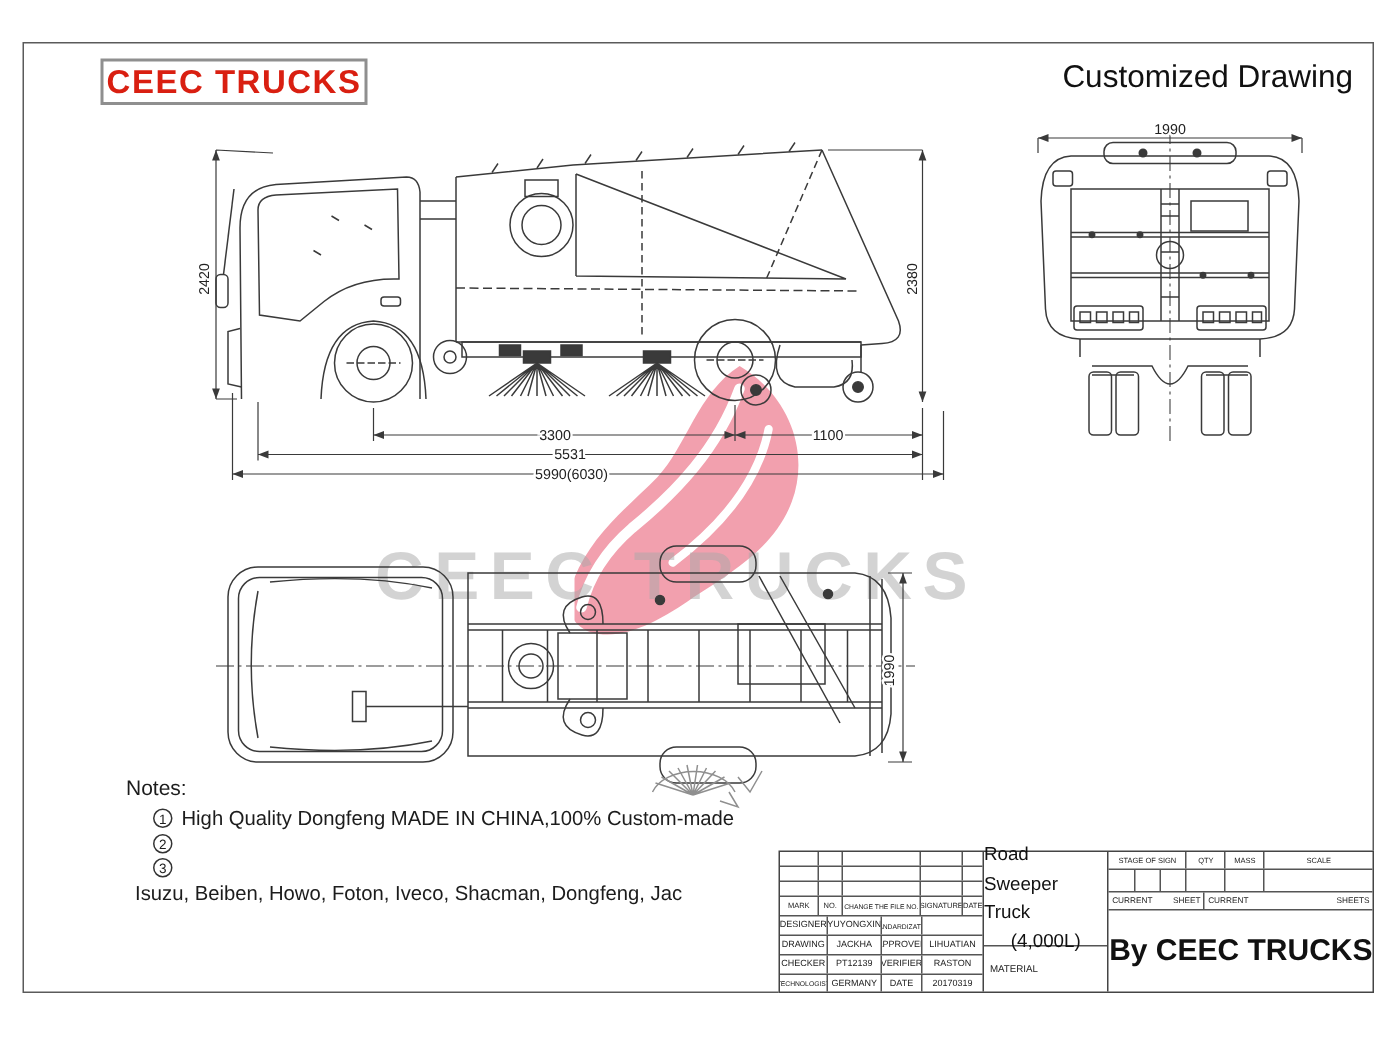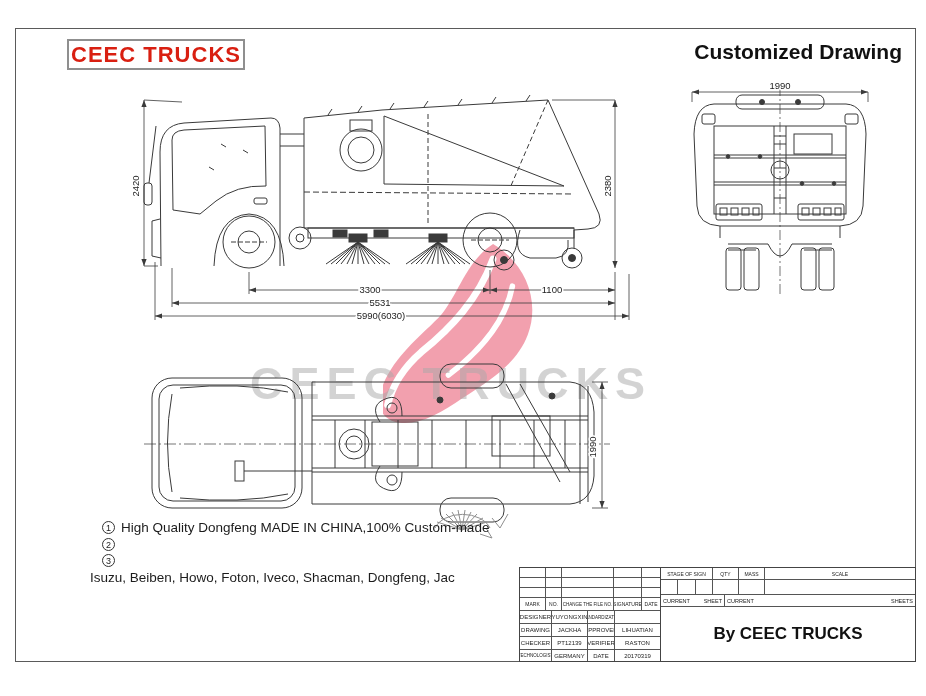--- a/index.html
+++ b/index.html
@@ -3,21 +3,21 @@
 <meta charset="utf-8">
 <style>
   * { box-sizing: border-box; margin: 0; padding: 0; }
   body { background: #fff; font-family: "Liberation Sans", sans-serif; }
   .page { position: relative; width: 926px; height: 696px; background: #fff; overflow: hidden; }
   .frame { position: absolute; left: 15px; top: 28px; width: 901px; height: 634px; border: 1px solid #5a5a5a; }
   .abs { position: absolute; }
   .brand-box { left: 67px; top: 39px; width: 178px; height: 31px; border: 2px solid #8f8f8f;
     display: flex; align-items: center; justify-content: center; z-index: 5; background: #fff; }
   .brand-text { color: #d91f11; font-weight: bold; font-size: 22px; letter-spacing: 1px; white-space: nowrap; }
-  .main-title { right: 24px; top: 40px; font-weight: bold; font-size: 21px; color: #111; z-index: 5; white-space: nowrap; }
+  .main-title { right: 24px; top: 40px; font-weight: normal; font-size: 21px; color: #111; z-index: 5; white-space: nowrap; }
   .wm-text { left: 250px; top: 358px; font-size: 45px; font-weight: bold; color: #a9a9a9; opacity: 0.5;
     letter-spacing: 7px; z-index: 1; white-space: nowrap; }
   .wm-swoosh { left: 383px; top: 238px; z-index: 1; }
   svg.draw { z-index: 2; overflow: visible; }
   svg text { font-family: "Liberation Sans", sans-serif; fill: #222; font-size: 9.5px;
     paint-order: stroke; stroke: #ffffff; stroke-width: 3px; }
   
   .notes { left: 84px; top: 517px; z-index: 4; color: #1c1c1c; }
   .notes-heading { font-size: 14px; margin-bottom: 5px; }
   .note-line { display: flex; align-items: center; margin: 3px 0 3px 18px; font-size: 13.5px; }
@@ -46,21 +46,21 @@
   .tb-dept { height: 30px; border-bottom: 1px solid #555; display: flex; align-items: center;
     justify-content: center; font-size: 11.5px; color: #111; }
   .s1 { width: 52px; } .s2 { width: 26px; } .s3 { width: 26px; } .s4 { flex: 1; }
   .h12 { height: 12px; flex: 0 0 auto; } .h15 { height: 15px; flex: 0 0 auto; }
   .sub3 { display: flex; width: 52px; border-right: 1px solid #555; }
   .sub3 div { flex: 1; border-right: 1px solid #555; } .sub3 div:last-child { border-right: none; }
   .half { width: 64px; border-right: 1px solid #555; display: flex; justify-content: space-between;
     align-items: center; padding: 0 2px; font-size: 5.5px; }
   .half:last-child { border-right: none; flex: 1; }
   .tb-by { flex: 1; display: flex; align-items: center; justify-content: center; font-weight: bold;
-    font-size: 17px; color: #111; white-space: nowrap; }
+    font-size: 20px; color: #111; white-space: nowrap; }
 </style>
 </head>
 <body>
 
 <div class="page">
   <div class="frame abs"></div>
 
   <div class="abs brand-box">
     <span class="brand-text">CEEC TRUCKS</span>
   </div>
@@ -265,20 +265,21 @@
       <g stroke="#8f8f8f">
         <path d="M 295,176 A 29 20 0 0 1 350,176"></path>
         <path d="M 322,178 L 297,170 M 322,178 L 301,166 M 322,178 L 306,162 M 322,178 L 312,160 M 322,178 L 318,158 M 322,178 L 325,158 M 322,178 L 331,160 M 322,178 L 337,162 M 322,178 L 343,166 M 322,178 L 347,170"></path>
         <path d="M 352,166 L 360,176 L 368,162 M 340,182 L 352,186 L 346,176"></path>
       </g>
     </g>
     <text x="456" y="95" text-anchor="middle" transform="rotate(-90 456 95)">1990</text>
   </svg>
 
   <div class="abs notes">
+    <div class="notes-heading">Notes:</div>
     <div class="note-line">
       <span class="circle-num">1</span>
       <span>High Quality Dongfeng MADE IN CHINA,100% Custom-made</span>
     </div>
     <div class="note-line">
       <span class="circle-num">2</span>
     </div>
     <div class="note-line">
       <span class="circle-num">3</span>
     </div>
@@ -332,20 +333,27 @@
         <div class="tbc n2">PT12139</div>
         <div class="tbc n3">VERIFIER</div>
         <div class="tbc n4">RASTON</div>
       </div>
       <div class="tbr h13" style="border-bottom:none; flex:1;">
         <div class="tbc n1 tiny">TECHNOLOGIST</div>
         <div class="tbc n2">GERMANY</div>
         <div class="tbc n3">DATE</div>
         <div class="tbc n4">20170319</div>
       </div>
+    </div>
+    <div class="tb-center">
+      <div class="tb-product">
+        <div>Road Sweeper Truck</div>
+        <div>(4,000L)</div>
+      </div>
+      <div class="tb-material">MATERIAL</div>
     </div>
     <div class="tb-right">
       <div class="tbr h12 hdr5">
         <div class="tbc s1">STAGE OF SIGN</div>
         <div class="tbc s2">QTY</div>
         <div class="tbc s3">MASS</div>
         <div class="tbc s4">SCALE</div>
       </div>
       <div class="tbr h15">
         <div class="sub3">

